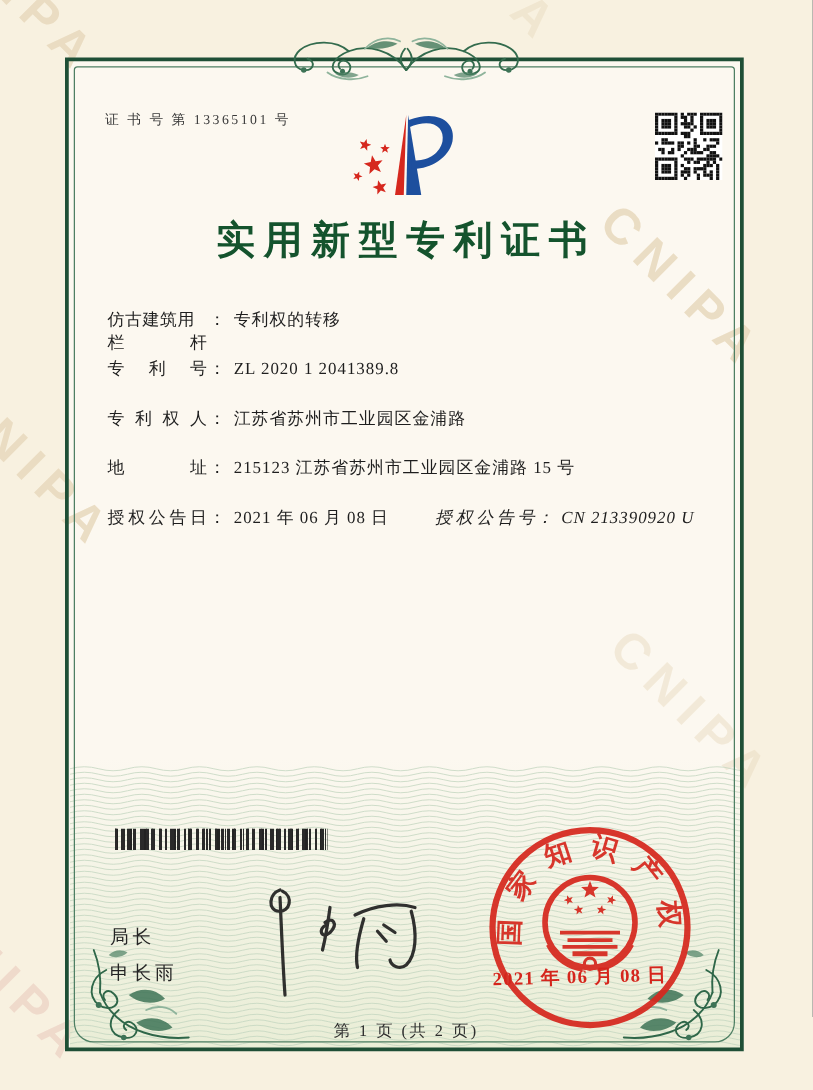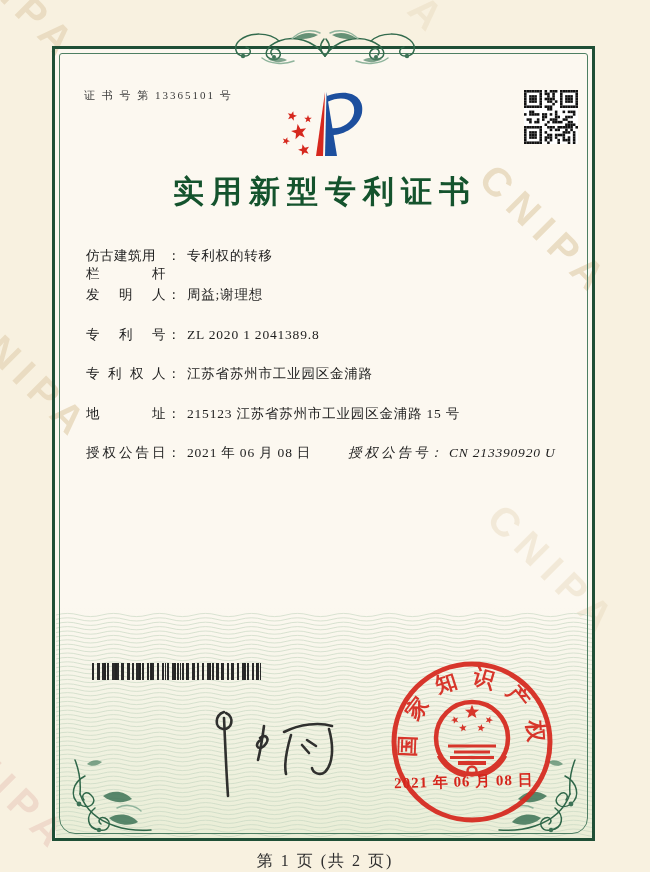--- a/index.html
+++ b/index.html
@@ -45,21 +45,21 @@
         repeating-linear-gradient(90deg,#232323 0 2px,transparent 2px 11.7px);}
   .signer{position:absolute;left:88px;top:735px;z-index:6;
       font-family:"Liberation Sans","DejaVu Sans",sans-serif;
       font-size:15px;color:#242424;letter-spacing:3px;line-height:29px;}
   .signature{position:absolute;left:180px;top:696px;z-index:6;}
   .seal{position:absolute;left:384px;top:654px;z-index:5;opacity:.93;}
   .seal-date{position:absolute;left:394px;top:772px;z-index:7;width:170px;
       color:#d5251c;font-size:15px;letter-spacing:1px;transform:rotate(-1.5deg);
       font-weight:bold;white-space:nowrap;}
   .footer{position:absolute;left:0;right:0;top:816px;text-align:center;z-index:6;
-      font-size:16px;letter-spacing:2px;color:#2e2e2e;margin-top:35px;}
+      font-size:13px;letter-spacing:2px;color:#2e2e2e;}
   svg{display:block;}
 </style>
 </head>
 <body>
 
 <div class="page">
 
   <div class="inner-paper"></div>
 
   <span class="wm" style="left:-70px;top:-28px;">CNIPA</span>
@@ -411,42 +411,43 @@
       <rect x="51.43" y="36.00" width="2.57" height="2.57" fill="#111"></rect>
     </svg>
 
   <div class="title">实用新型专利证书</div>
 
   <div class="fields">
     <div class="frow">
       <span class="flabel">仿古建筑用栏杆</span><span class="fcolon">：</span><span class="fvalue">专利权的转移</span>
     </div>
     <div class="frow">
-      <span class="flabel">发明人</span><span class="fcolon">：</span><span class="fvalue">周益;谢理想</span>
-    </div>
-    <div class="frow">
       <span class="flabel">专利号</span><span class="fcolon">：</span><span class="fvalue">ZL 2020 1 2041389.8</span>
     </div>
     <div class="frow">
       <span class="flabel">专利权人</span><span class="fcolon">：</span><span class="fvalue">江苏省苏州市工业园区金浦路</span>
     </div>
     <div class="frow">
       <span class="flabel">地址</span><span class="fcolon">：</span><span class="fvalue">215123 江苏省苏州市工业园区金浦路 15 号</span>
     </div>
     <div class="frow">
       <span class="flabel">授权公告日</span><span class="fcolon">：</span><span class="fvalue">2021 年 06 月 08 日</span>
       <span class="grant2">
         <span class="flabel">授权公告号</span><span class="fcolon">：</span><span class="fvalue">CN 213390920 U</span>
       </span>
     </div>
   </div>
 
 
   <div class="barcode"></div>
 
+  <div class="signer">
+    <div>局长</div>
+    <div>申长雨</div>
+  </div>
 
   <svg class="signature" width="180" height="104" viewBox="0 0 180 104">
     <g stroke="#1c1c1c" stroke-width="2.6" fill="none" stroke-linecap="round" opacity="0.9">
       <path d="M44,16 C35,19 34,32 43,33 C52,34 55,21 46,17"></path>
       <path d="M44,22 C45,42 46,72 48,100"></path>
       <path d="M80,42 C86,37 91,43 84,50 C77,56 74,47 81,44"></path>
       <path d="M84,30 C82,45 80,56 78,64"></path>
       <path d="M104,36 C120,28 139,26 152,30"></path>
       <path d="M111,39 C106,56 104,69 106,78"></path>
       <path d="M149,33 C154,51 153,68 145,76 C140,80 133,77 132,72"></path>

